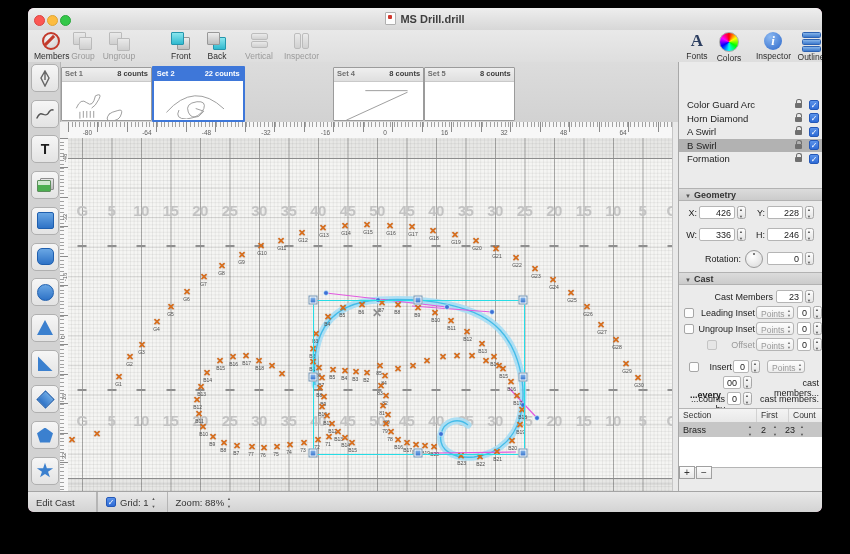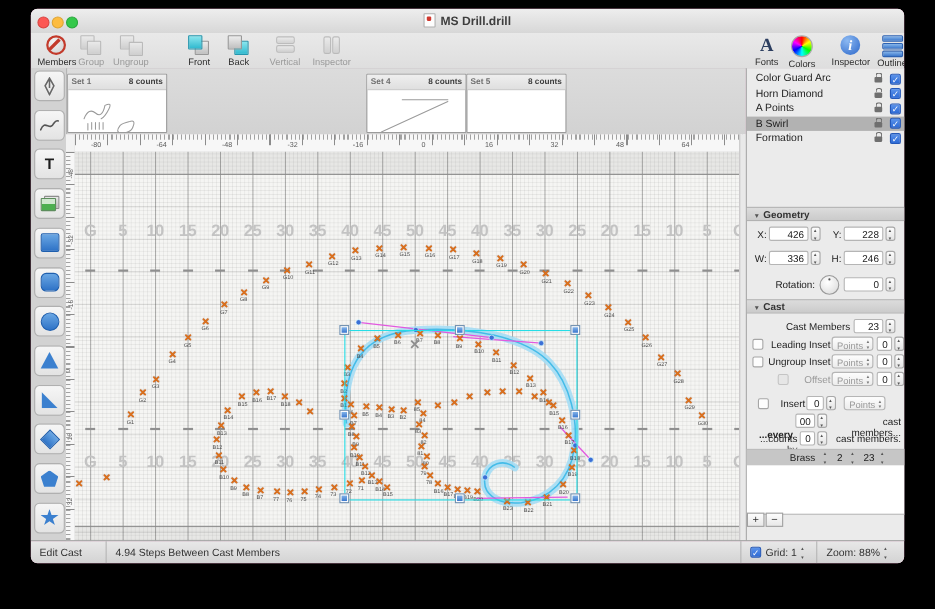--- a/index.html
+++ b/index.html
@@ -80,21 +80,21 @@
   .hash{position:absolute;width:9px;height:2px;background:#8f8f8f;transform:translate(-50%,-50%);}
   .mk{position:absolute;transform:translate(-50%,-50%);color:#e0701a;font-size:9px;font-weight:bold;line-height:8px;text-shadow:0 0 1px #8a3a00;}
   .mk .lb{position:absolute;top:7px;left:0px;font-size:5px;font-weight:normal;color:#4a4a4a;text-shadow:none;white-space:nowrap;}
   .selrect{position:absolute;border:1px solid #26dde6;}
   .hd{position:absolute;width:9px;height:9px;background:#fff;border:1px solid #6f8fae;transform:translate(-50%,-50%);box-sizing:border-box;}
   .hd i{display:block;width:5px;height:5px;margin:1px;background:linear-gradient(#82b2e8,#3a77cf);}
   .cross{position:absolute;transform:translate(-50%,-50%);color:#8e8e8e;font-size:12px;font-weight:bold;}
   .scrollstrip{position:absolute;left:644px;top:114px;width:6px;bottom:20px;background:#e9e9e9;border-left:1px solid #c6c6c6;border-right:1px solid #c6c6c6;}
   
   .sidebar{position:absolute;left:650px;top:54px;width:144px;bottom:20px;background:#ebebeb;border-left:1px solid #a8a8a8;font-size:9.5px;color:#222;}
-  .layer{position:absolute;left:0;right:0;height:13.5px;display:flex;align-items:center;padding:0 4px 0 8px;box-sizing:border-box;}
+  .layer{position:absolute;left:0;right:0;height:13.5px;display:flex;align-items:center;padding:0 4px 0 8px;box-sizing:border-box;margin-top:33px;}
   .layer.sel{background:#b2b2b2;}
   .layer .nm{flex:1;}
   .lock{width:7px;height:5px;background:#6f6f6f;border-radius:1px;position:relative;margin-right:7px;margin-top:2px;}
   .lock:before{content:'';position:absolute;top:-4px;left:1px;width:3.5px;height:3.5px;border:1.2px solid #6f6f6f;border-bottom:none;border-radius:2.5px 2.5px 0 0;}
   .cb{width:10px;height:10px;border-radius:2px;background:linear-gradient(#5b93ea,#2e6bd6);border:1px solid #2458b8;color:#fff;font-size:8px;line-height:10px;text-align:center;box-sizing:border-box;}
   .cb.off{background:#fdfdfd;border:1px solid #a6a6a6;color:transparent;}
   .cb.disab{background:#e6e6e6;border-color:#c4c4c4;}
   .sechdr{position:absolute;left:0;right:0;height:13px;background:linear-gradient(#dcdcdc,#cbcbcb);border-top:1px solid #b2b2b2;border-bottom:1px solid #b2b2b2;font-weight:bold;font-size:9px;color:#333;padding:1px 0 0 6px;box-sizing:border-box;}
   .sechdr .tri{font-size:6px;color:#555;margin-right:3px;}
   .fld{position:absolute;height:13px;background:#fff;border:1px solid #b5b5b5;border-radius:2px;font-size:9px;text-align:right;padding:1px 3px 0 0;box-sizing:border-box;}
@@ -106,21 +106,21 @@
   .dd:before{content:'▲';position:absolute;top:0.5px;right:2px;font-size:4px;color:#777;}
   .dd:after{content:'▼';position:absolute;bottom:0.5px;right:2px;font-size:4px;color:#777;}
   .knob{position:absolute;width:16px;height:16px;border-radius:50%;border:1px solid #9a9a9a;background:radial-gradient(circle at 40% 35%,#fff,#d8d8d8);}
   .knob:after{content:'';position:absolute;left:6.5px;top:1.5px;width:2.5px;height:2.5px;border-radius:50%;background:#555;}
   .stxt{position:absolute;font-size:9px;color:#222;}
   .stxt.gray{color:#9a9a9a;}
   .ctable{position:absolute;left:0;right:0;border-top:1px solid #b5b5b5;border-bottom:1px solid #b5b5b5;background:#fff;}
   .ctable .thead{height:13px;background:linear-gradient(#f4f4f4,#e8e8e8);border-bottom:1px solid #c6c6c6;display:flex;font-size:8.5px;color:#333;}
   .ctable .thead span{padding:1px 4px 0;border-right:1px solid #d2d2d2;box-sizing:border-box;}
   .ctable .trow{height:14px;background:#c6c6c6;display:flex;font-size:9px;align-items:center;}
-  .ctable .trow span{padding:0 4px;box-sizing:border-box;text-align:right;}
+  .ctable .trow span{padding:0 4px;box-sizing:border-box;}
   .pm{position:absolute;width:16px;height:13px;background:linear-gradient(#fdfdfd,#e8e8e8);border:1px solid #a0a0a0;font-size:10px;line-height:11px;text-align:center;color:#333;box-sizing:border-box;}
   
   .statusbar{position:absolute;left:0;right:0;bottom:0;height:20px;background:linear-gradient(#e8e8e8,#d3d3d3);border-top:1px solid #a5a5a5;display:flex;align-items:flex-start;font-size:9.5px;color:#333;}
   .sb-seg{padding:0 8px;height:100%;display:flex;align-items:center;}
   .sb-sep{width:1px;height:100%;background:#b5b5b5;}
   .minitri{display:inline-block;position:relative;width:7px;height:11px;margin-left:3px;}
   .minitri:before{content:'▲';position:absolute;top:-1px;left:0;font-size:4px;color:#555;}
   .minitri:after{content:'▼';position:absolute;bottom:-1px;left:0;font-size:4px;color:#555;}
 </style>
 </head>
@@ -200,20 +200,29 @@
       </div>
 
     <div class="sets" id="sets">
         <div class="setcard" style="left: 33px;">
           <div class="hdr">
             <span>Set 1</span>
             <span class="cnt">8 counts</span>
           </div>
           <svg width="85" height="38" viewBox="0 0 85 44">
             <path d="M10,30 q5,-12 12,-6 t10,-8 q8,-4 4,4 t-8,10 M14,35 l0,7 M18,34 l0,7 M22,34 l0,7 M26,34 l0,7 M30,34 l0,7 M48,37 q-6,8 2,8 q10,0 12,-8 q2,-6 -4,-4 q-8,2 -10,4" fill="none" stroke="#9a9a9a" stroke-width="1.1" stroke-linecap="round"></path>
+          </svg>
+        </div>
+        <div class="setcard sel" style="left: 123.7px;">
+          <div class="hdr">
+            <span>Set 2</span>
+            <span class="cnt">22 counts</span>
+          </div>
+          <svg width="85" height="38" viewBox="0 0 85 44">
+            <path d="M8,36 Q40,0 74,32 M22,34 q-5,10 9,10 q16,-2 20,-12 q3,-9 -8,-8 q-14,2 -10,12 q3,8 12,5 l6,-6 l-9,-3" fill="none" stroke="#9a9a9a" stroke-width="1.1" stroke-linecap="round"></path>
           </svg>
         </div>
         <div class="setcard" style="left: 305.1px;">
           <div class="hdr">
             <span>Set 4</span>
             <span class="cnt">8 counts</span>
           </div>
           <svg width="85" height="38" viewBox="0 0 85 44">
             <path d="M30,10 L78,10 M8,44 L78,12" fill="none" stroke="#9a9a9a" stroke-width="1.1" stroke-linecap="round"></path>
           </svg>
@@ -546,21 +555,21 @@
           <span class="nm">Color Guard Arc</span>
           <span class="lock"></span>
           <span class="cb">✓</span>
         </div>
         <div class="layer" style="top: 16.5px;">
           <span class="nm">Horn Diamond</span>
           <span class="lock"></span>
           <span class="cb">✓</span>
         </div>
         <div class="layer" style="top: 30px;">
-          <span class="nm">A Points</span>
+          <span class="nm">A Swirl</span>
           <span class="lock"></span>
           <span class="cb">✓</span>
         </div>
         <div class="layer sel" style="top: 43.5px;">
           <span class="nm">B Swirl</span>
           <span class="lock"></span>
           <span class="cb">✓</span>
         </div>
         <div class="layer" style="top: 57px;">
           <span class="nm">Formation</span>
@@ -610,41 +619,43 @@
         <span class="dd" style="left: 88px; top: 298px; width: 38px;">Points</span>
         <span class="flbl" style="left: 8px; top: 328px; width: 34px; font-weight: bold;">...every</span>
         <span class="fld" style="left: 44px; top: 314px; width: 18px;">00</span>
         <span class="stp" style="left: 64px; top: 314px;"></span>
         <span class="flbl" style="left: 78px; top: 316px; width: 62px;">cast members...</span>
         <span class="flbl" style="left: 2px; top: 332px; width: 44px;">...counts by</span>
         <span class="fld" style="left: 48px; top: 330px; width: 14px;">0</span>
         <span class="stp" style="left: 64px; top: 330px;"></span>
         <span class="flbl" style="left: 78px; top: 332px; width: 62px;">cast members.</span>
         <div class="ctable" style="top: 346px; height: 58px;">
+          <div class="thead">
+            <span style="width: 78px;">Section</span>
+            <span style="width: 32px;">First</span>
+            <span style="width: 34px;">Count</span>
+          </div>
           <div class="trow">
             <span style="width: 66px;">Brass</span>
             <span class="minitri"></span>
             <span style="width: 14px; text-align: right;">2</span>
             <span class="minitri"></span>
             <span style="width: 16px; text-align: right;">23</span>
             <span class="minitri"></span>
           </div>
         </div>
         <span class="pm" style="left: 0px; top: 404px;">+</span>
         <span class="pm" style="left: 17px; top: 404px;">−</span>
       </div>
 
     <div class="statusbar">
       <div class="sb-seg" style="width:52px;">
           <span>Edit Cast</span>
         </div>
       <div class="sb-sep"></div>
-      <div class="sb-seg" style="flex:1;">
-          <span>4.94 Steps Between Cast Members</span>
-        </div>
       <div class="sb-sep"></div>
       <div class="sb-seg">
         <span class="cb" id="gridcb">✓</span>
         <span style="margin-left:4px;">Grid: 1</span>
         <span class="minitri"></span>
       </div>
       <div class="sb-sep"></div>
       <div class="sb-seg" style="padding-right:12px;">
         <span>Zoom: 88%</span>
         <span class="minitri"></span>

